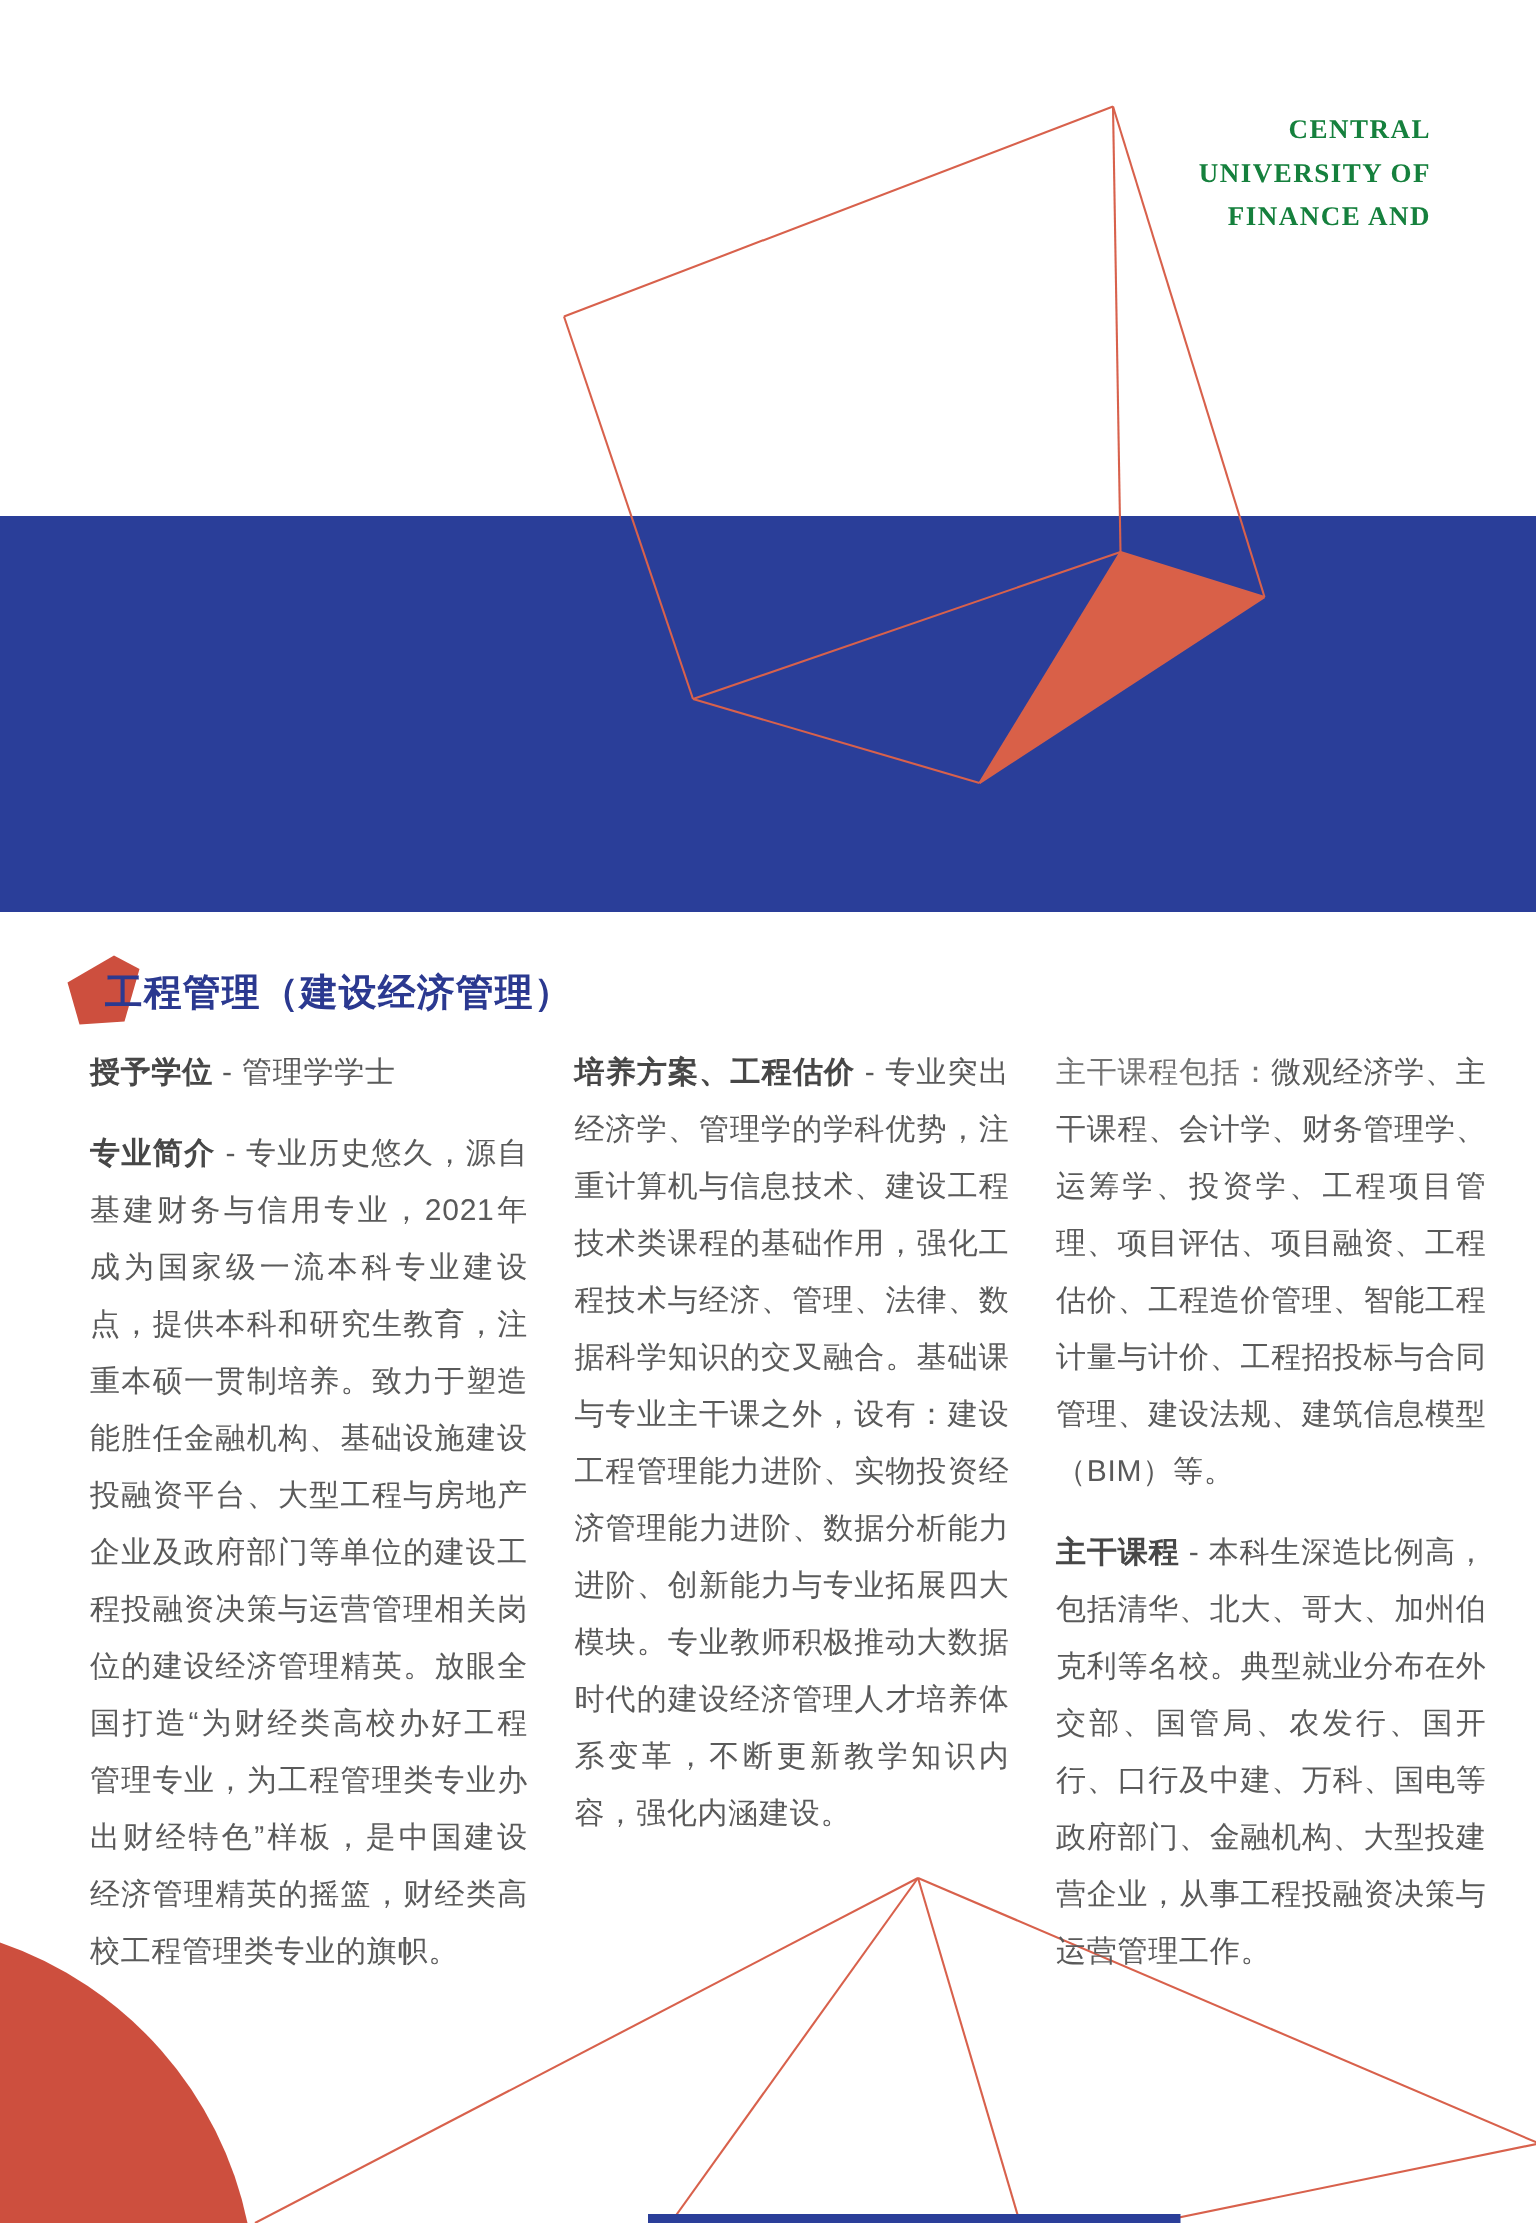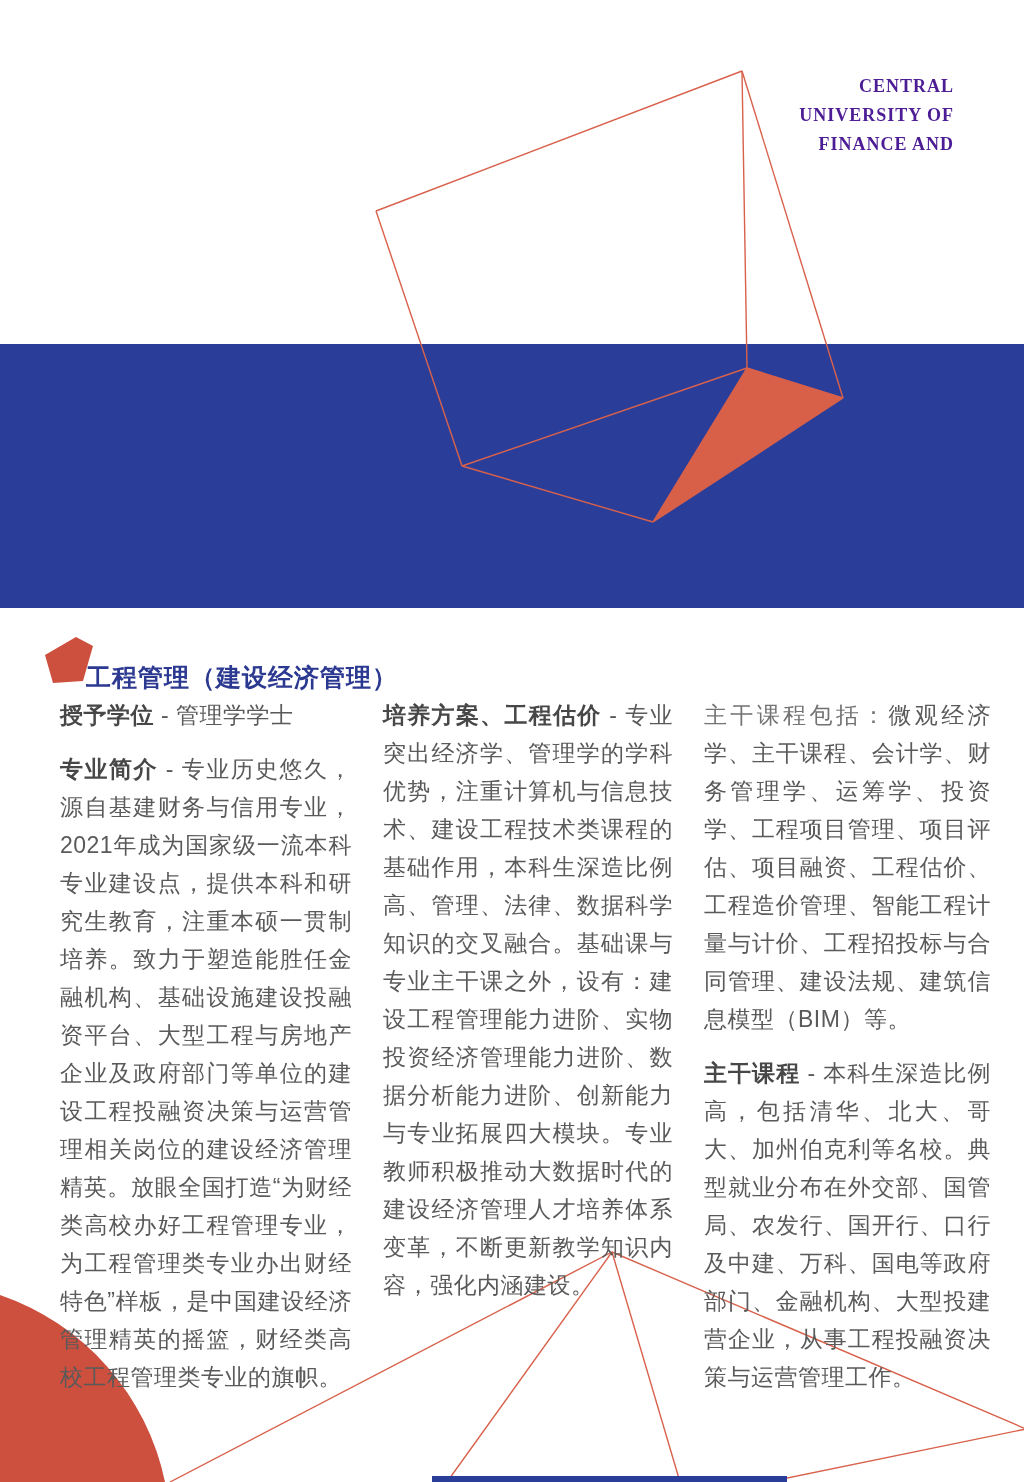--- a/index.html
+++ b/index.html
@@ -25,52 +25,52 @@
     width: 1024px; height: 1482px;
     pointer-events: none;
     z-index: 2;
   }
   
   .logo-text {
     position: absolute;
     right: 70px; top: 72px;
     width: 240px;
     text-align: right;
-    color: #4c1d95;
+    color: #15803d;
     font-family: "Liberation Serif", serif;
     font-size: 18px;
     font-weight: 600;
     letter-spacing: 1px;
     line-height: 29px;
     z-index: 3;
   }
   
   .section-title {
     position: absolute;
     left: 70px; top: 645px;
-    margin: 16px;
+    margin: 0;
     font-size: 25px;
     font-weight: 700;
     color: #2b3990;
     letter-spacing: 1px;
     z-index: 3;
   }
   
   .columns {
     position: absolute;
     left: 60px; top: 696px;
     width: 931px;
     display: grid;
     grid-template-columns: 292px 290px 287px;
     column-gap: 31px;
     z-index: 3;
   }
   .col p {
     margin: 0 0 16px 0;
-    font-size: 23px;
+    font-size: 20px;
     line-height: 38px;
     color: #5a5a5a;
     text-align: justify;
     letter-spacing: 0.5px;
   }
   .col p .lead {
     font-weight: 700;
     color: #474747;
   }
   .col p .lead.orange {
@@ -130,21 +130,21 @@
       <p>
         <span class="lead">授予学位</span><span> - </span><span>管理学学士</span>
       </p>
       <p>
         <span class="lead">专业简介</span><span> - </span><span>专业历史悠久，源自基建财务与信用专业，2021年成为国家级一流本科专业建设点，提供本科和研究生教育，注重本硕一贯制培养。致力于塑造能胜任金融机构、基础设施建设投融资平台、大型工程与房地产企业及政府部门等单位的建设工程投融资决策与运营管理相关岗位的建设经济管理精英。放眼全国打造“为财经类高校办好工程管理专业，为工程管理类专业办出财经特色”样板，是中国建设经济管理精英的摇篮，财经类高校工程管理类专业的旗帜。</span>
       </p>
     </div>
 
     <div class="col">
       <p>
-        <span class="lead">培养方案、工程估价</span><span> - </span><span>专业突出经济学、管理学的学科优势，注重计算机与信息技术、建设工程技术类课程的基础作用，本科生深造比例高、管理、法律、数据科学知识的交叉融合。基础课与专业主干课之外，设有：建设工程管理能力进阶、实物投资经济管理能力进阶、数据分析能力进阶、创新能力与专业拓展四大模块。专业教师积极推动大数据时代的建设经济管理人才培养体系变革，不断更新教学知识内容，强化内涵建设。</span>
+        <span class="lead">培养方案、工程估价</span><span> - </span><span>专业突出经济学、管理学的学科优势，注重计算机与信息技术、建设工程技术类课程的基础作用，强化工程技术与经济、管理、法律、数据科学知识的交叉融合。基础课与专业主干课之外，设有：建设工程管理能力进阶、实物投资经济管理能力进阶、数据分析能力进阶、创新能力与专业拓展四大模块。专业教师积极推动大数据时代的建设经济管理人才培养体系变革，不断更新教学知识内容，强化内涵建设。</span>
       </p>
     </div>
 
     <div class="col">
       <p>
         <span class="lead orange">主干课程包括：</span><span>微观经济学、主干课程、会计学、财务管理学、运筹学、投资学、工程项目管理、项目评估、项目融资、工程估价、工程造价管理、智能工程计量与计价、工程招投标与合同管理、建设法规、建筑信息模型（BIM）等。</span>
       </p>
       <p>
         <span class="lead">主干课程</span><span> - </span><span>本科生深造比例高，包括清华、北大、哥大、加州伯克利等名校。典型就业分布在外交部、国管局、农发行、国开行、口行及中建、万科、国电等政府部门、金融机构、大型投建营企业，从事工程投融资决策与运营管理工作。</span>
       </p>

